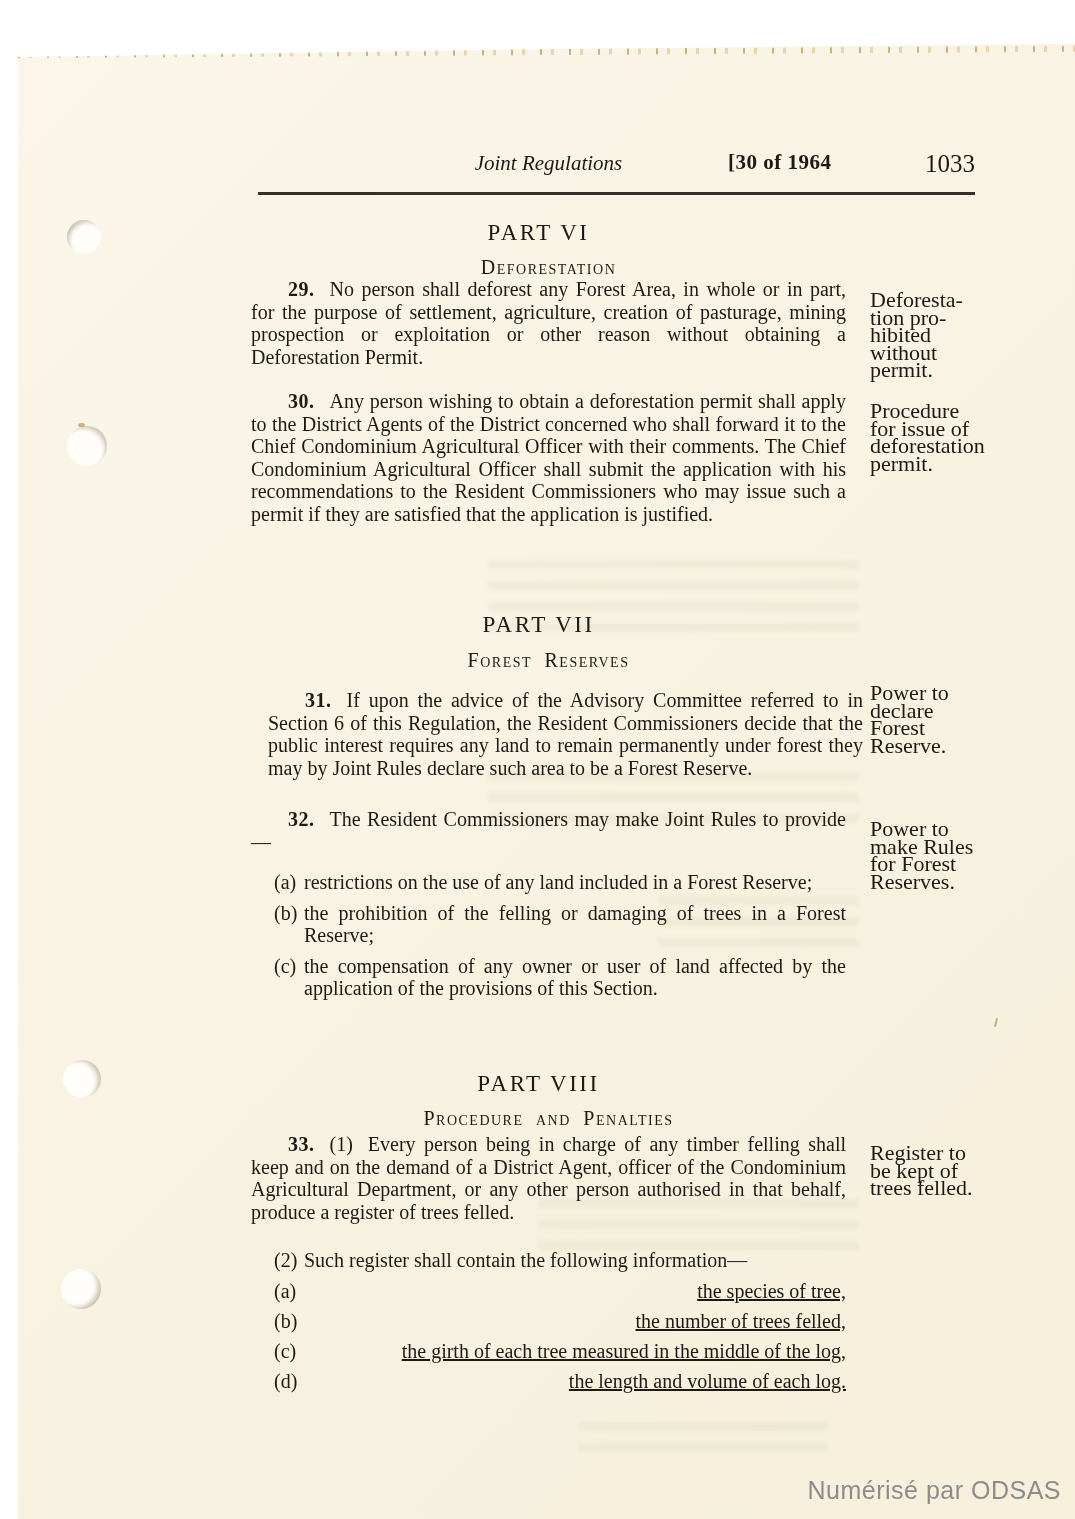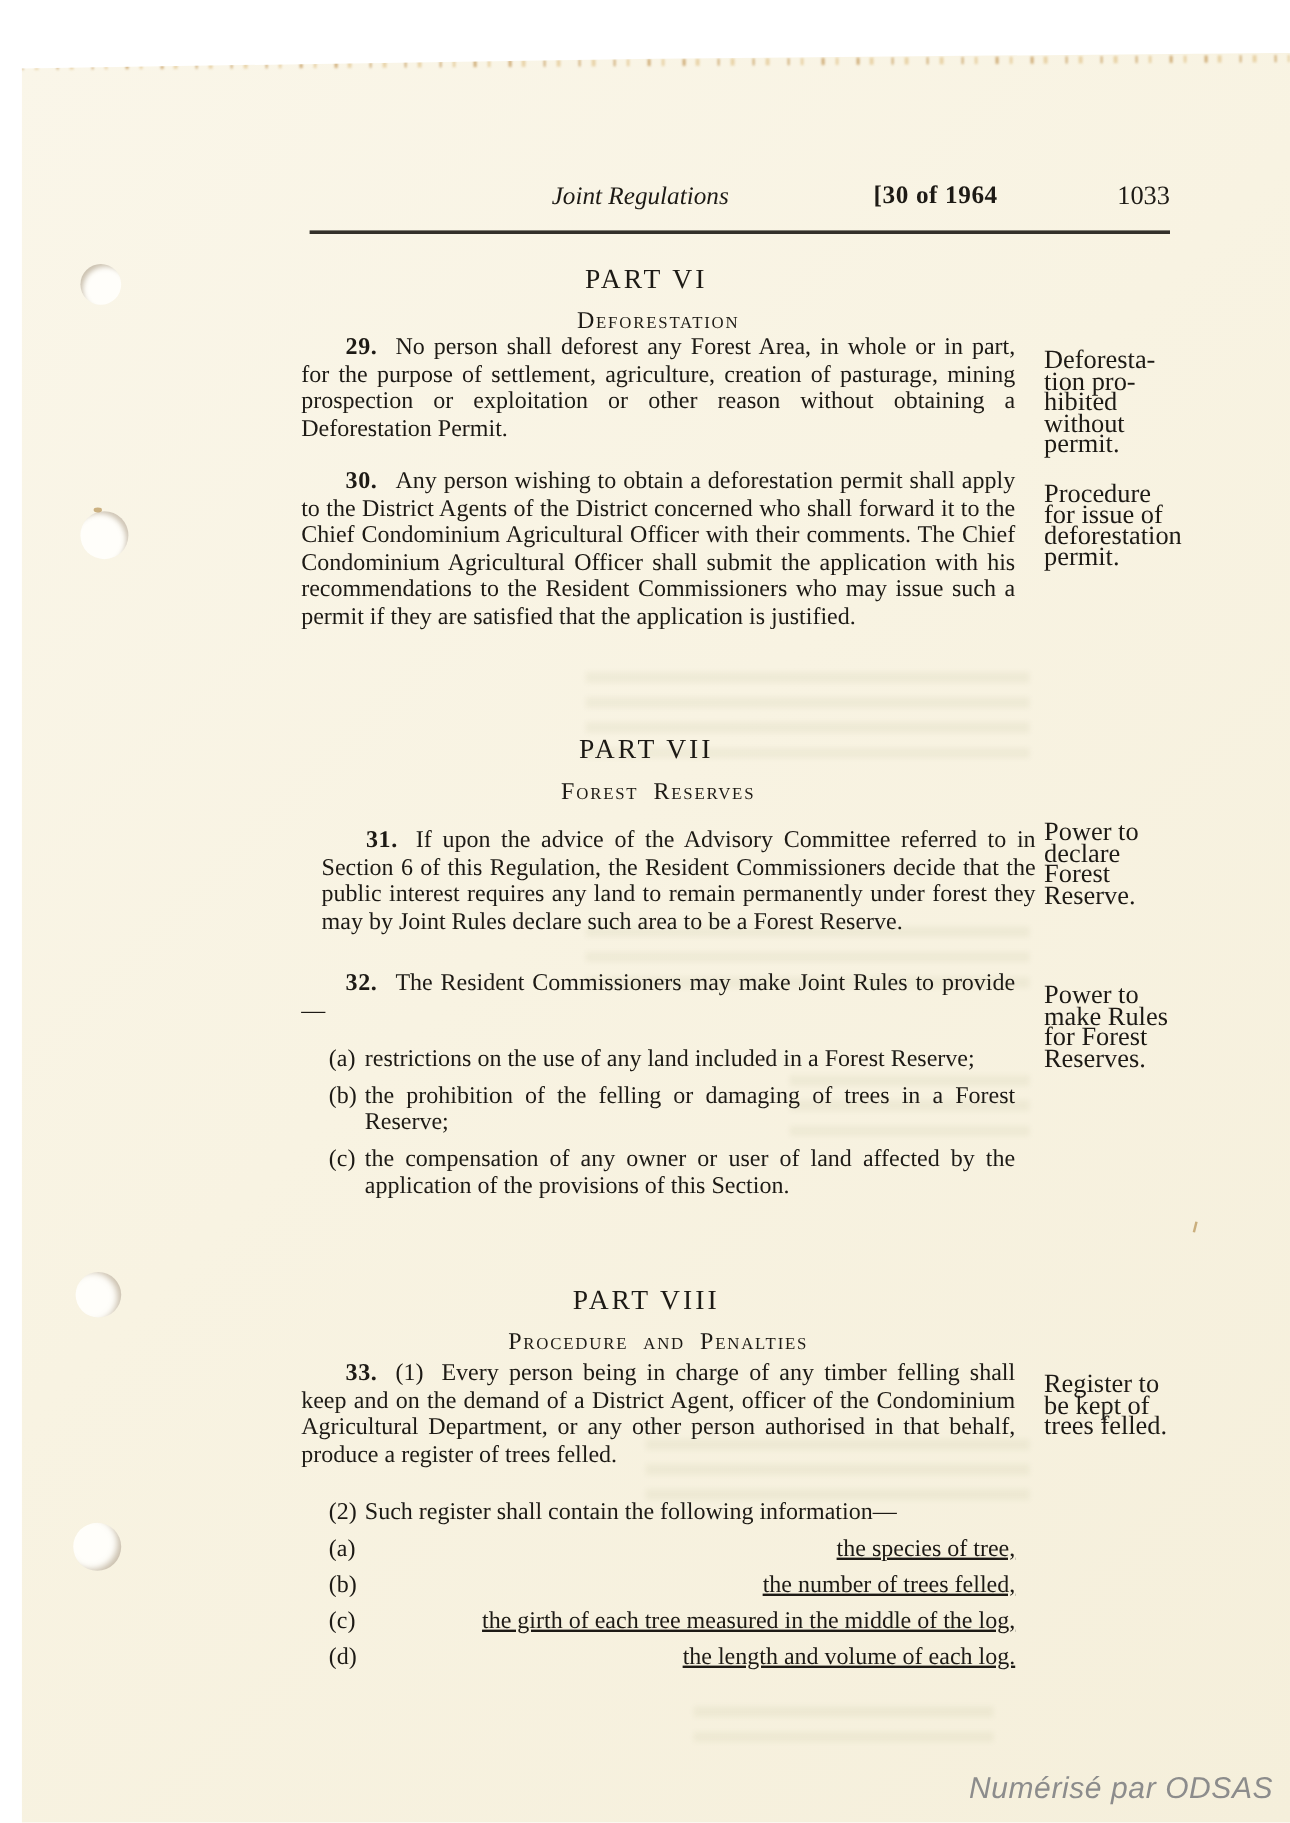--- a/index.html
+++ b/index.html
@@ -38,26 +38,26 @@
     position:absolute;opacity:.3;filter:blur(2px);pointer-events:none;
     background:repeating-linear-gradient(180deg,
       rgba(146,150,96,.28) 0 9px, rgba(146,150,96,0) 9px 21px);
   }
   .g1{left:470px;top:516px;width:370px;height:74px;}
   .g2{left:470px;top:728px;width:370px;height:58px;}
   .g3{left:640px;top:852px;width:200px;height:52px;}
   .g4{left:520px;top:1155px;width:320px;height:58px;}
   .g5{left:560px;top:1378px;width:250px;height:42px;}
 
-  .run-title{position:absolute;left:218px;width:595px;top:107px;
+  .run-title{position:absolute;left:233px;width:595px;top:107px;
     text-align:center;font-style:italic;font-size:21px;}
   .citation{position:absolute;left:710px;width:124px;top:106px;
     text-align:left;font-weight:bold;font-size:21px;letter-spacing:.5px;}
   .pageno{position:absolute;left:880px;width:77px;top:106px;
-    text-align:right;font-size:22px;}
+    text-align:right;font-size:25px;}
   .hrule{position:absolute;left:240px;width:717px;height:3px;top:148px;
     background:#33302a;}
 
   .part-heading{position:absolute;left:223px;width:595px;text-align:center;
     font-size:23px;letter-spacing:2.5px;}
   .part-sub{position:absolute;left:233px;width:595px;text-align:center;
     font-size:20px;font-variant:small-caps;letter-spacing:1.5px;word-spacing:6px;}
 
   .body-par{position:absolute;left:233px;width:595px;
     font-size:20px;line-height:22.5px;text-align:justify;text-indent:37px;}
@@ -70,21 +70,21 @@
   .list{position:absolute;left:256px;width:572px;font-size:20px;line-height:22.5px;}
   .li{display:flex;margin-bottom:8px;}
   .li:last-child{margin-bottom:0;}
   .li .marker{width:30px;flex:none;}
   .li .txt{flex:1;text-align:justify;}
   .list.tight .li{margin-bottom:7.5px;}
   .list.tight .li .txt{text-align:right;text-decoration:underline;}
 
   .watermark{position:absolute;right:14px;top:1432px;
     font-family:"Liberation Sans","DejaVu Sans",sans-serif;
-    font-size:25px;color:#8c8c8c;letter-spacing:.5px;font-style:italic;}
+    font-size:25px;color:#8c8c8c;letter-spacing:.5px;}
 </style>
 </head>
 <body>
 
 <div class="paper">
   <div class="fox-edge"></div>
 
   <div class="hole h1"></div>
   <div class="hole h2"></div>
   <div class="hole h3"></div>

